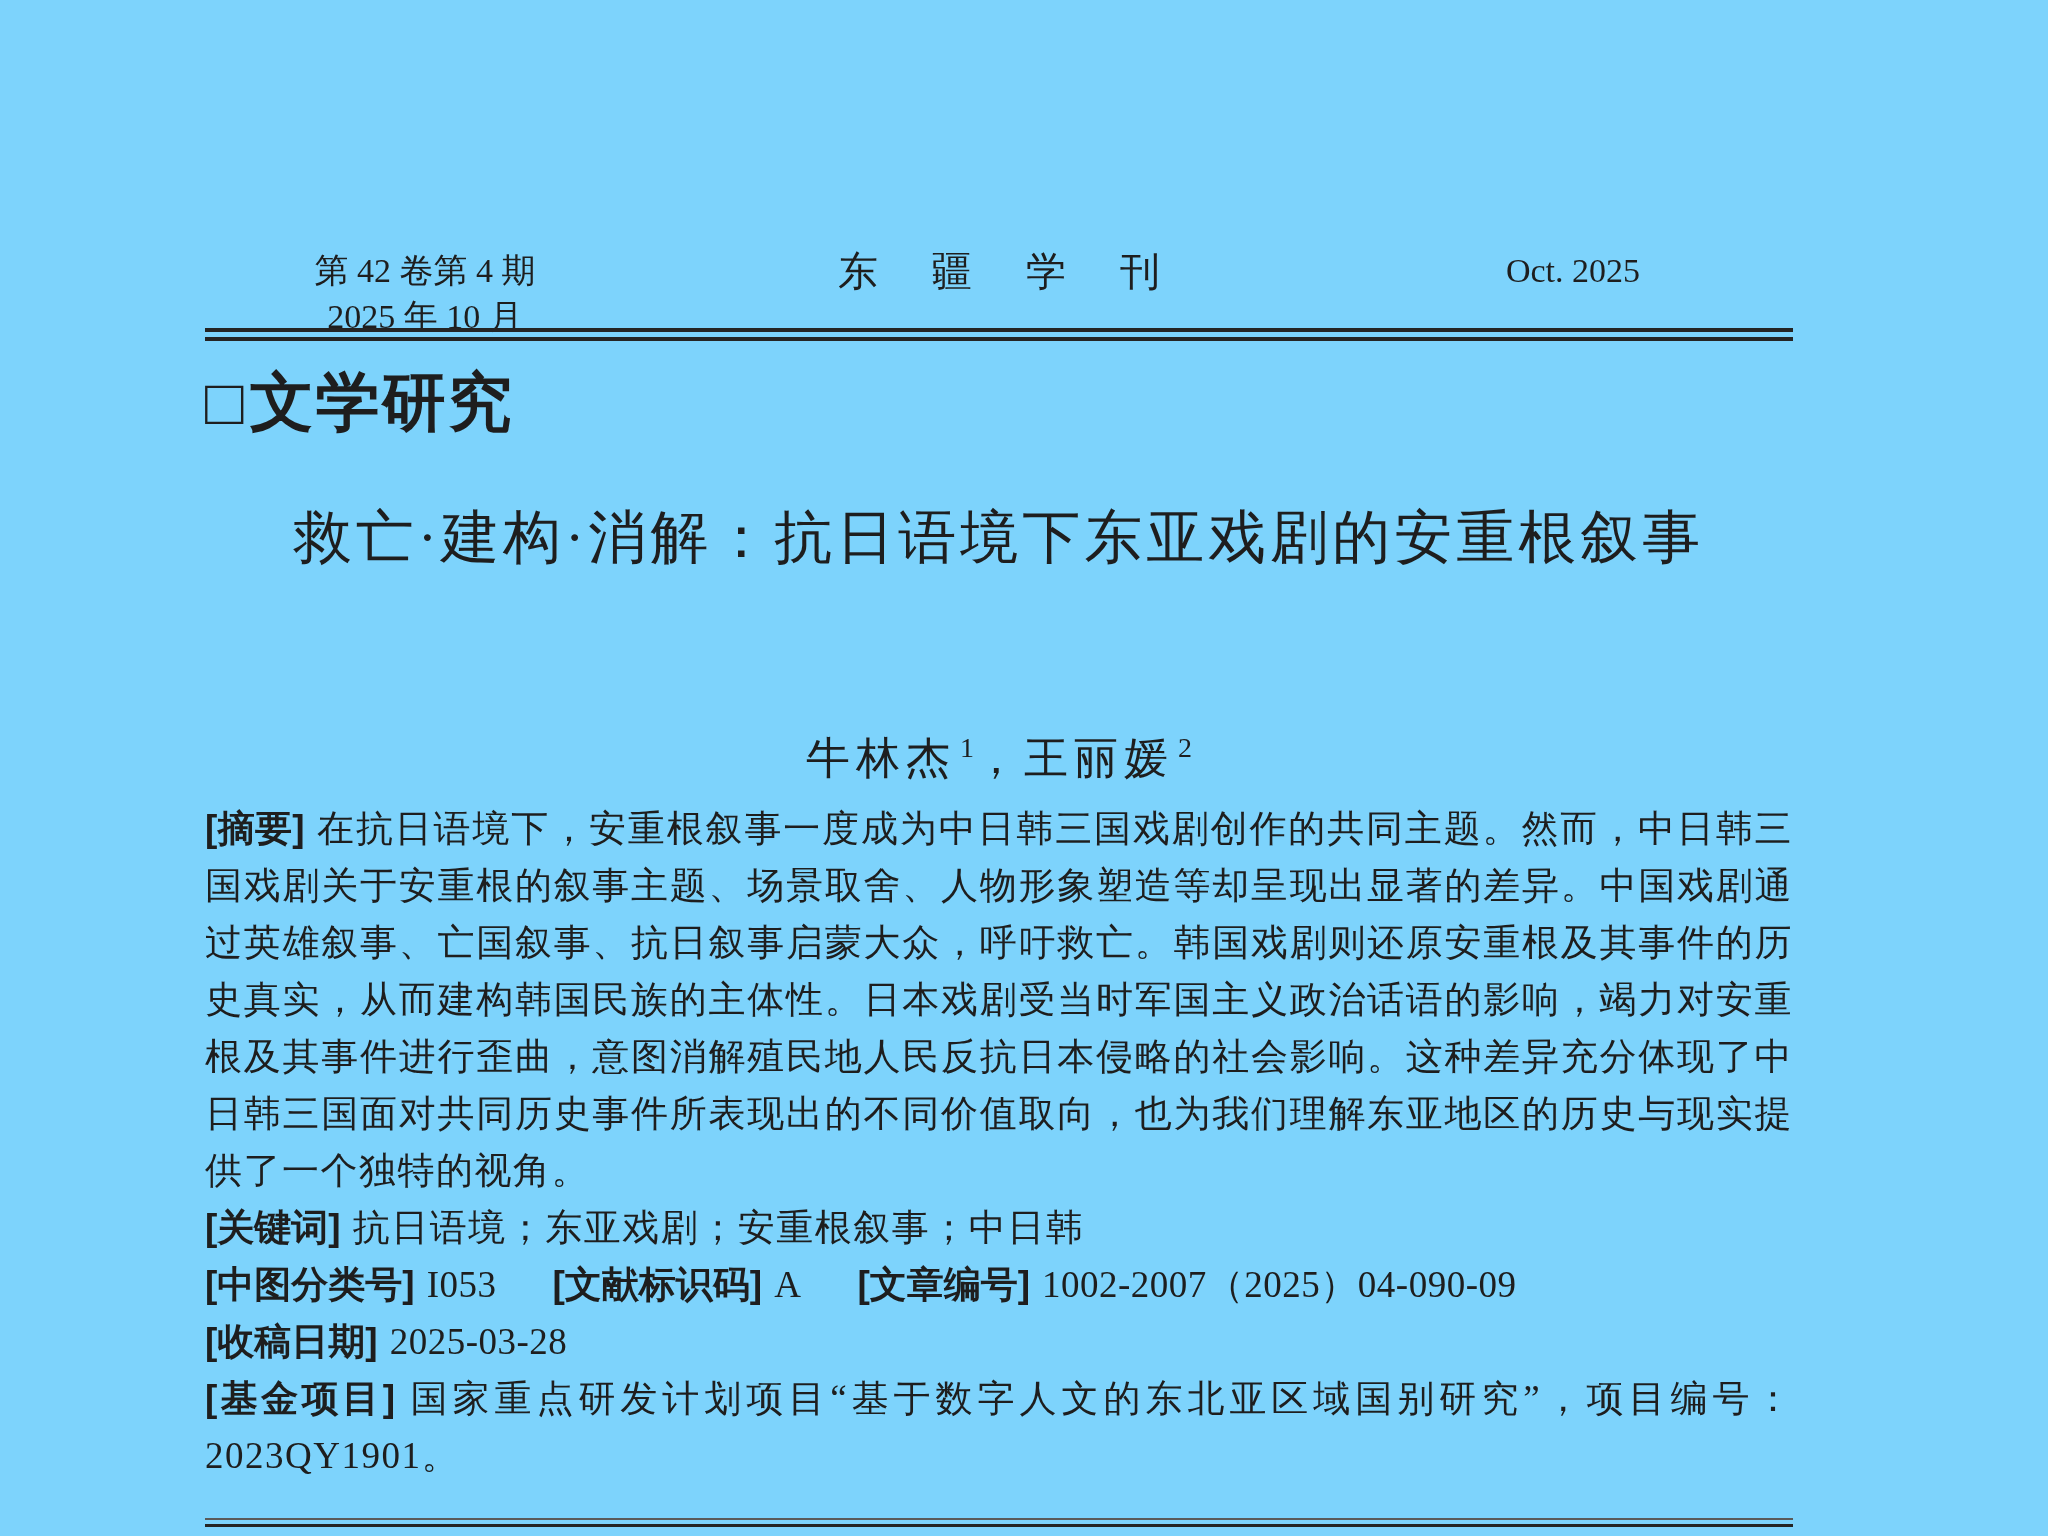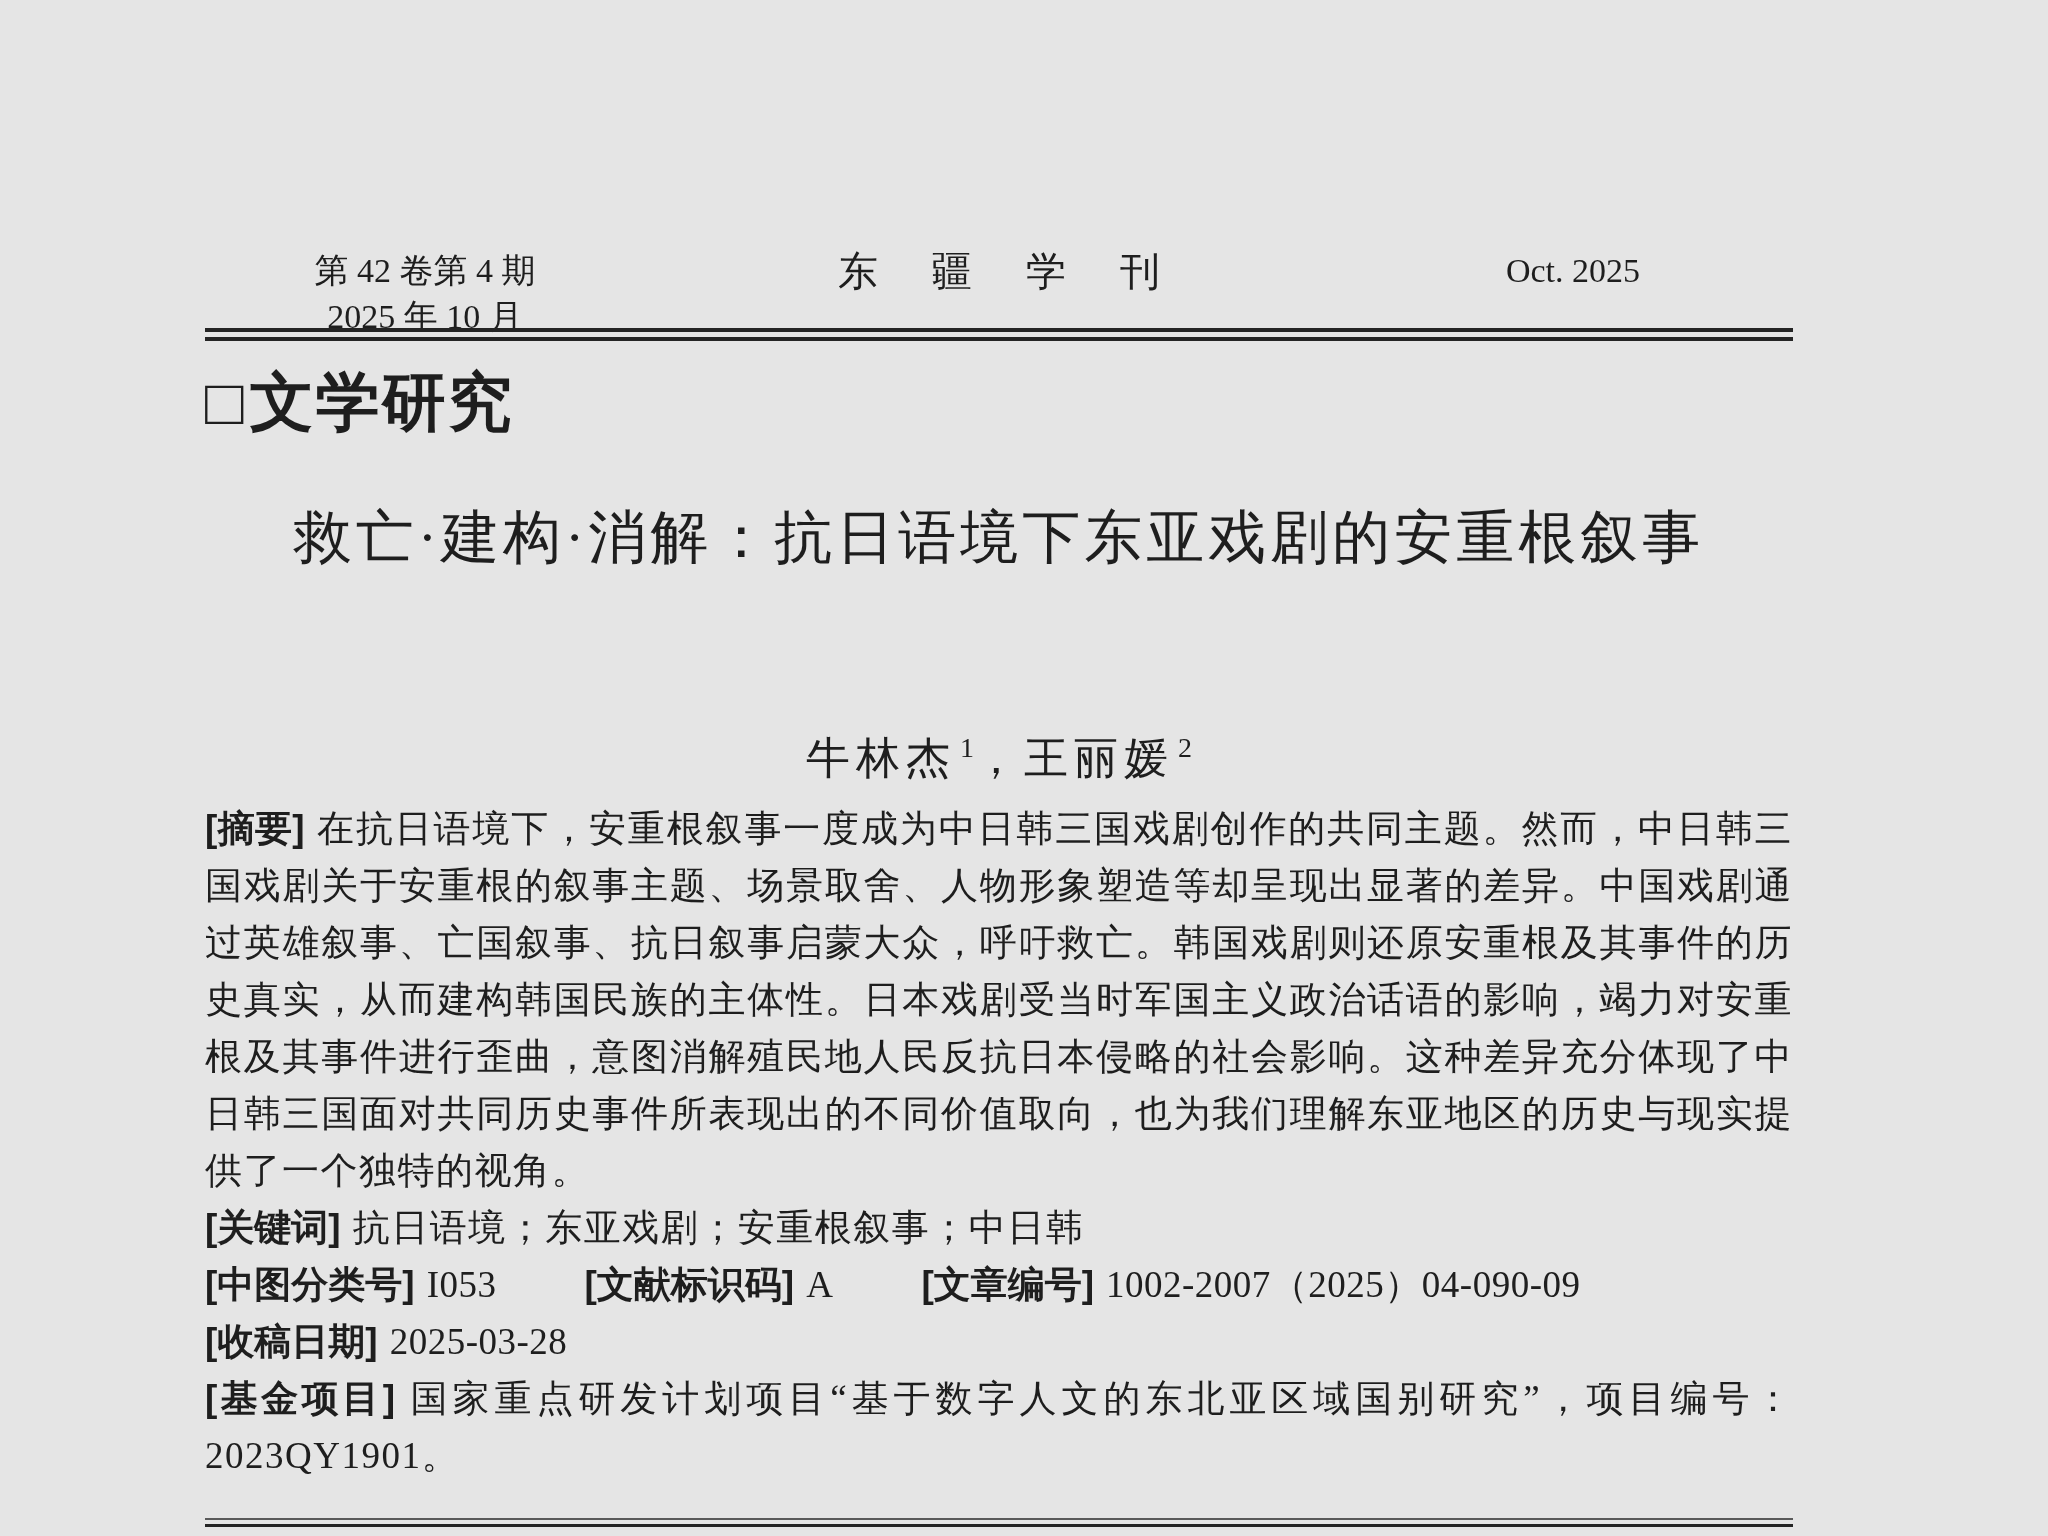--- a/index.html
+++ b/index.html
@@ -9,21 +9,21 @@
     width: 2048px;
     height: 1536px;
     overflow: hidden;
     font-family: "Liberation Serif", "DejaVu Serif", serif;
     color: #1e1e1e;
   }
   .page {
     position: relative;
     width: 2048px;
     height: 1536px;
-    background: #e5e5e5;
+    background: #7dd3fc;
   }
   .content {
     position: absolute;
     left: 205px;
     width: 1588px;
   }
 
   
   .masthead {
     top: 248px;
@@ -116,21 +116,21 @@
     text-align: justify;
   }
   .label {
     font-family: "Liberation Sans", "DejaVu Sans", sans-serif;
     font-weight: 700;
     letter-spacing: 0;
     margin-right: 12px;
   }
   .class-line {
     display: flex;
-    gap: 88px;
+    gap: 56px;
     white-space: nowrap;
     text-align: left;
   }
   .class-line .pair { white-space: nowrap; }
   .roman { letter-spacing: 0.5px; }
 </style>
 </head>
 <body>
 
 <div class="page">

